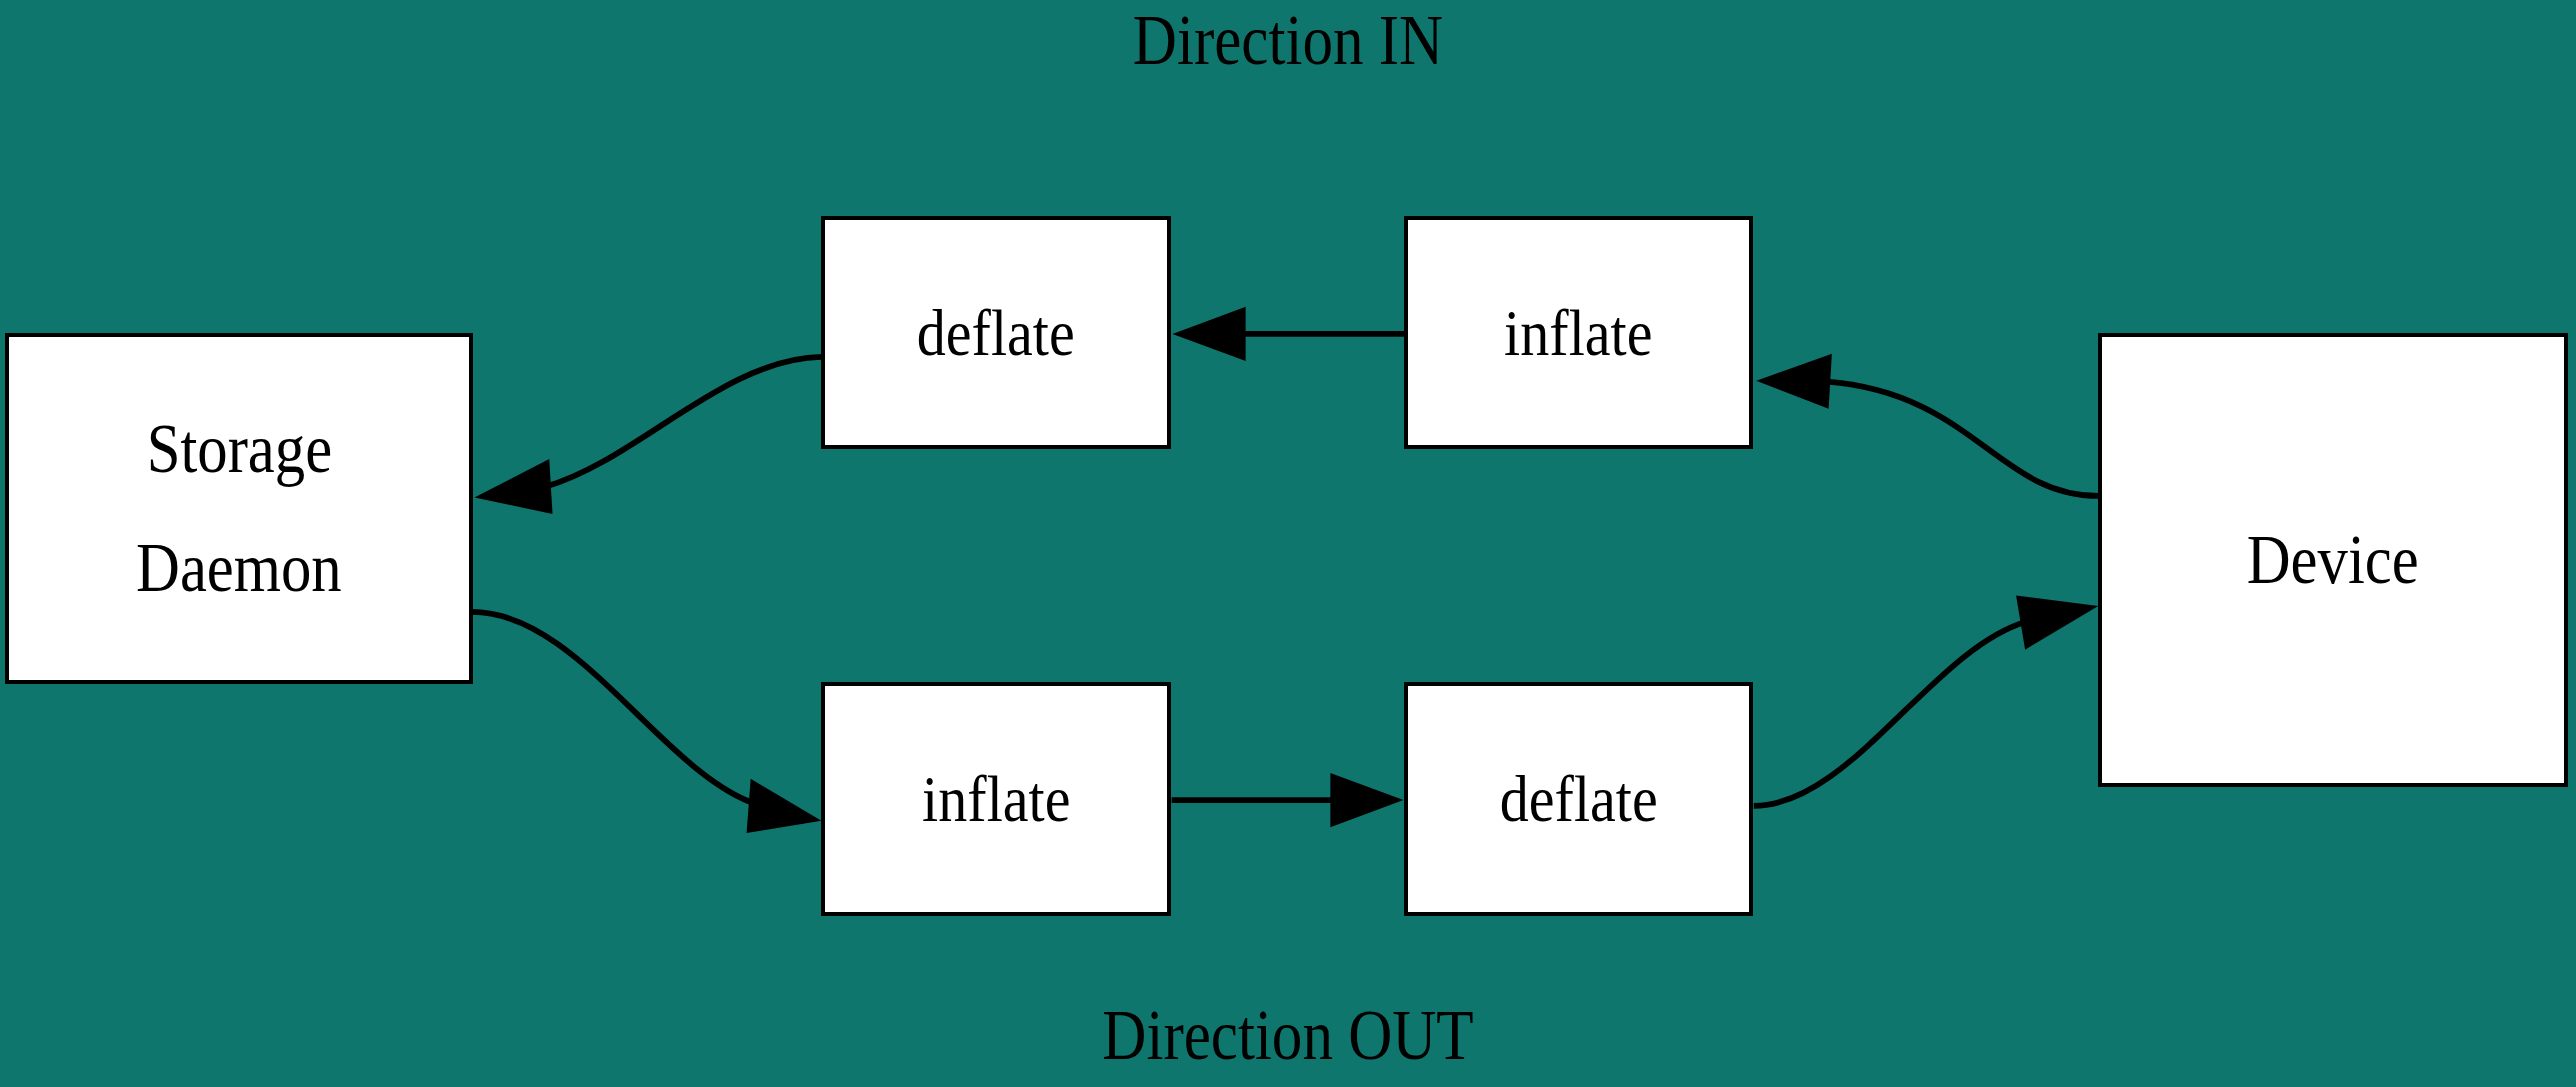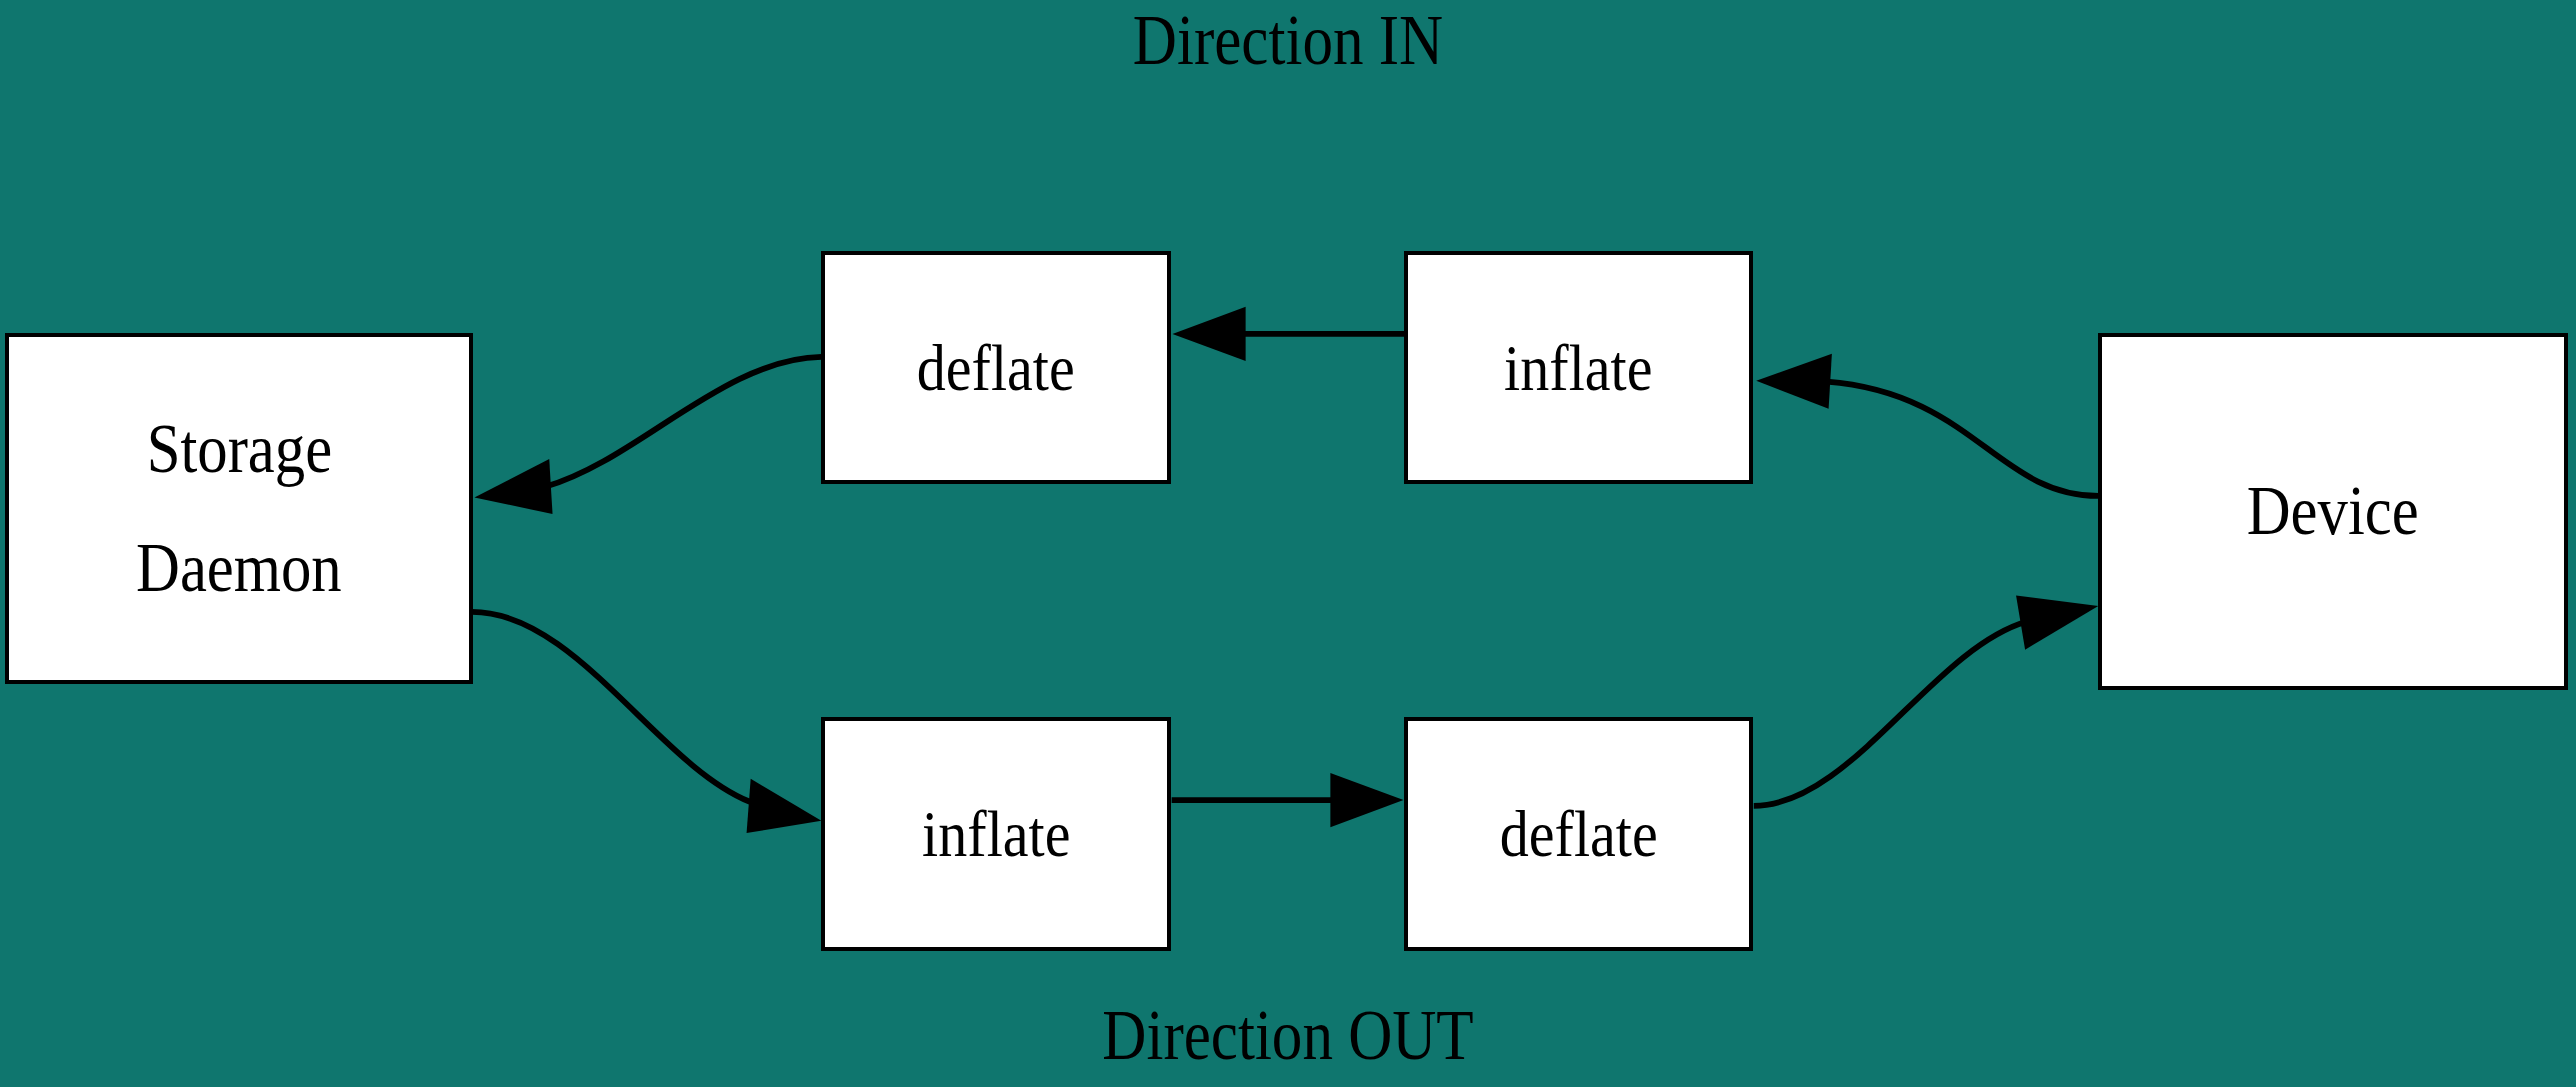--- a/index.html
+++ b/index.html
@@ -66,21 +66,20 @@
   }
   .node.two-line {
     justify-content: center;
     gap: 46px;
   }
   .node.endpoint {
     border-width: 4.1px;
   }
   .node.small {
     border-width: 4.1px;
-    margin-top: 35px;
   }
   .node.small .node-label {
     font-size: 66px;
   }
   
   #edges {
     position: absolute;
     left: 0;
     top: 0;
     width: 2576px;
@@ -144,21 +143,21 @@
   </div>
 
   <div class="node small" id="node-deflate-in" style="left:821px; top:216px; width:350px; height:233px;">
     <span class="node-label">deflate</span>
   </div>
 
   <div class="node small" id="node-inflate-in" style="left:1404px; top:216px; width:349px; height:233px;">
     <span class="node-label">inflate</span>
   </div>
 
-  <div class="node endpoint" id="node-device" style="left:2098px; top:333px; width:470px; height:357px;">
+  <div class="node endpoint" id="node-device" style="left:2098px; top:333px; width:470px; height:454px;">
     <span class="node-label">Device</span>
   </div>
 
   <div class="node small" id="node-inflate-out" style="left:821px; top:682px; width:350px; height:234px;">
     <span class="node-label">inflate</span>
   </div>
 
   <div class="node small" id="node-deflate-out" style="left:1404px; top:682px; width:349px; height:234px;">
     <span class="node-label">deflate</span>
   </div>

